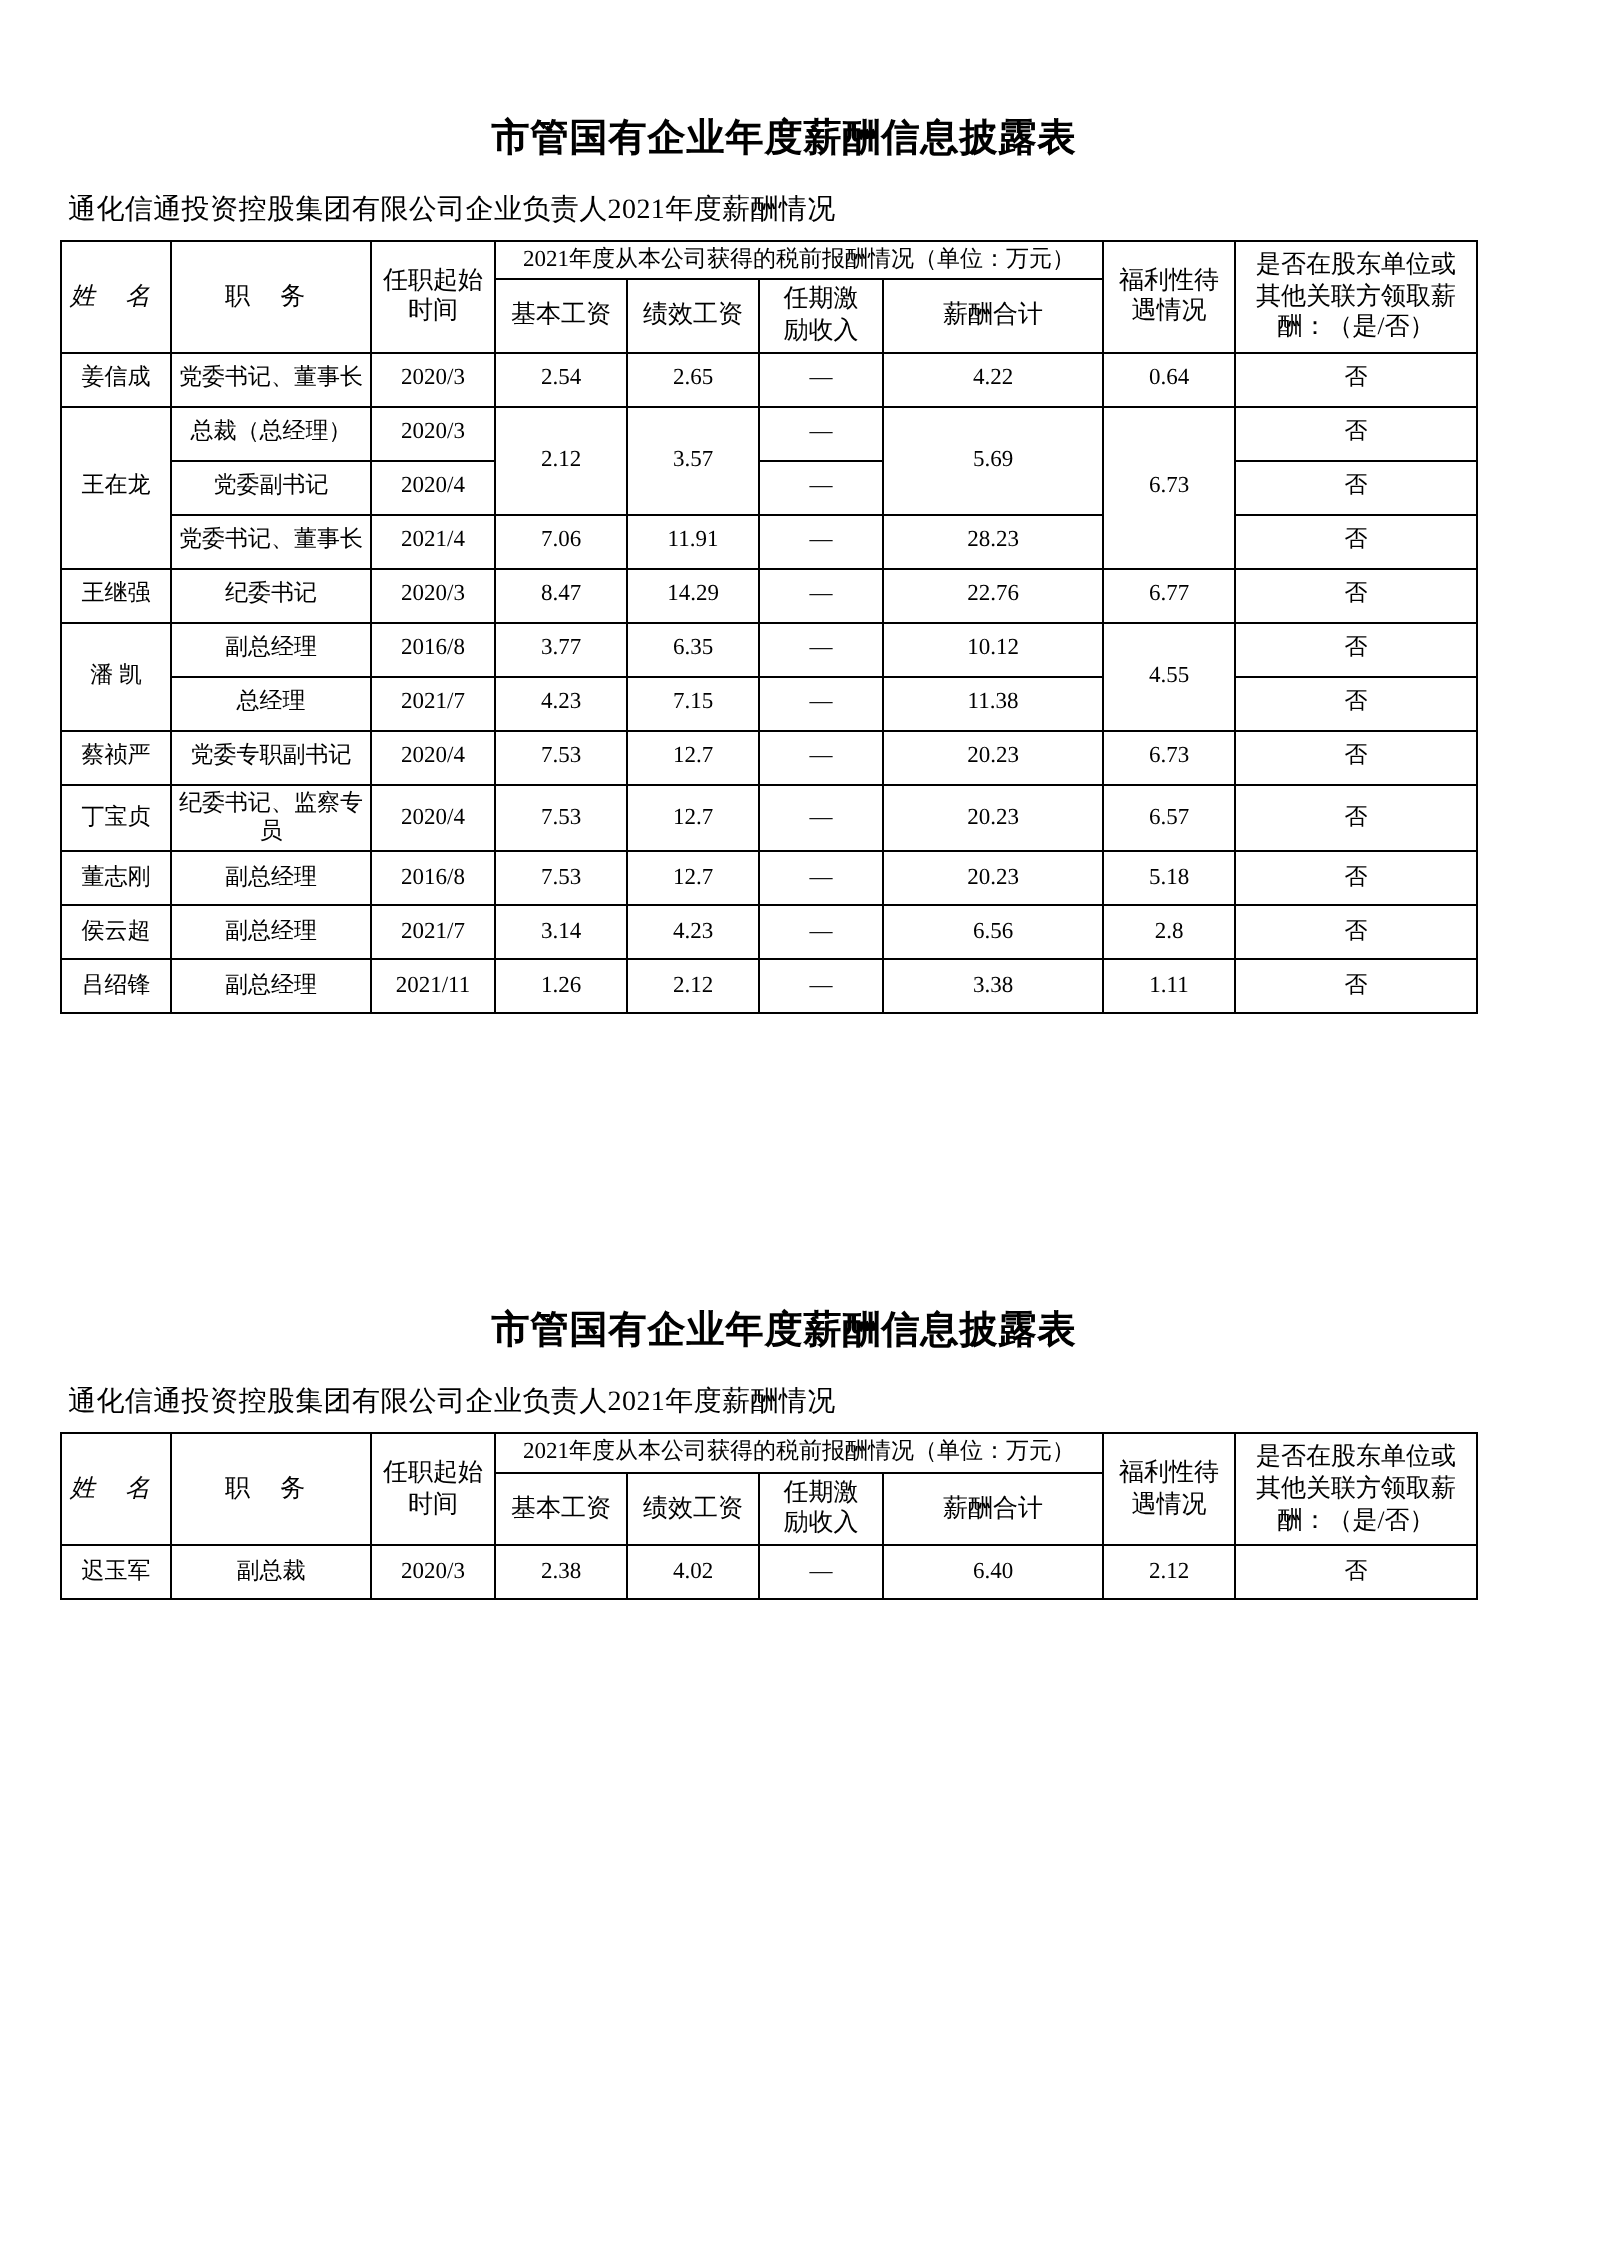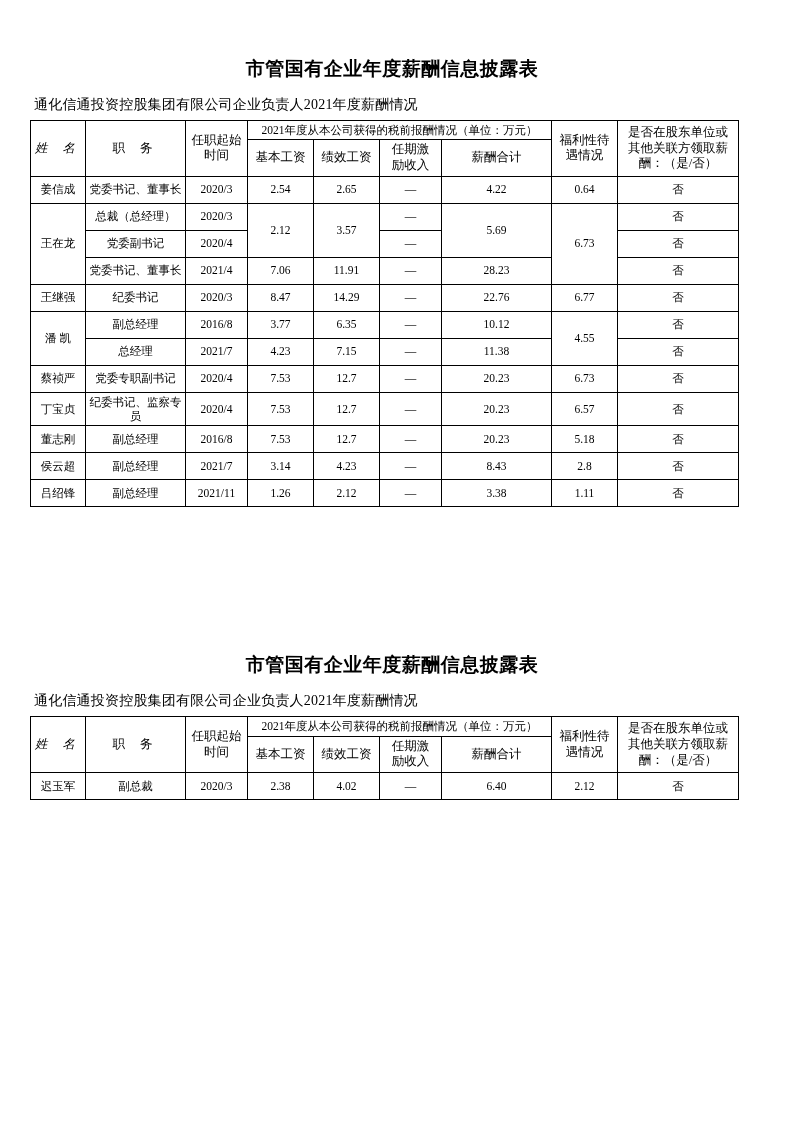--- a/index.html
+++ b/index.html
@@ -223,21 +223,21 @@
           <td>否</td>
         </tr>
 
         <tr class="row-h">
           <td class="cell-name">侯云超</td>
           <td class="cell-post">副总经理</td>
           <td>2021/7</td>
           <td>3.14</td>
           <td>4.23</td>
           <td class="dash">—</td>
-          <td>8.43</td>
+          <td>6.56</td>
           <td>2.8</td>
           <td>否</td>
         </tr>
 
         <tr class="row-h">
           <td class="cell-name">吕绍锋</td>
           <td class="cell-post">副总经理</td>
           <td>2021/11</td>
           <td>1.26</td>
           <td>2.12</td>

